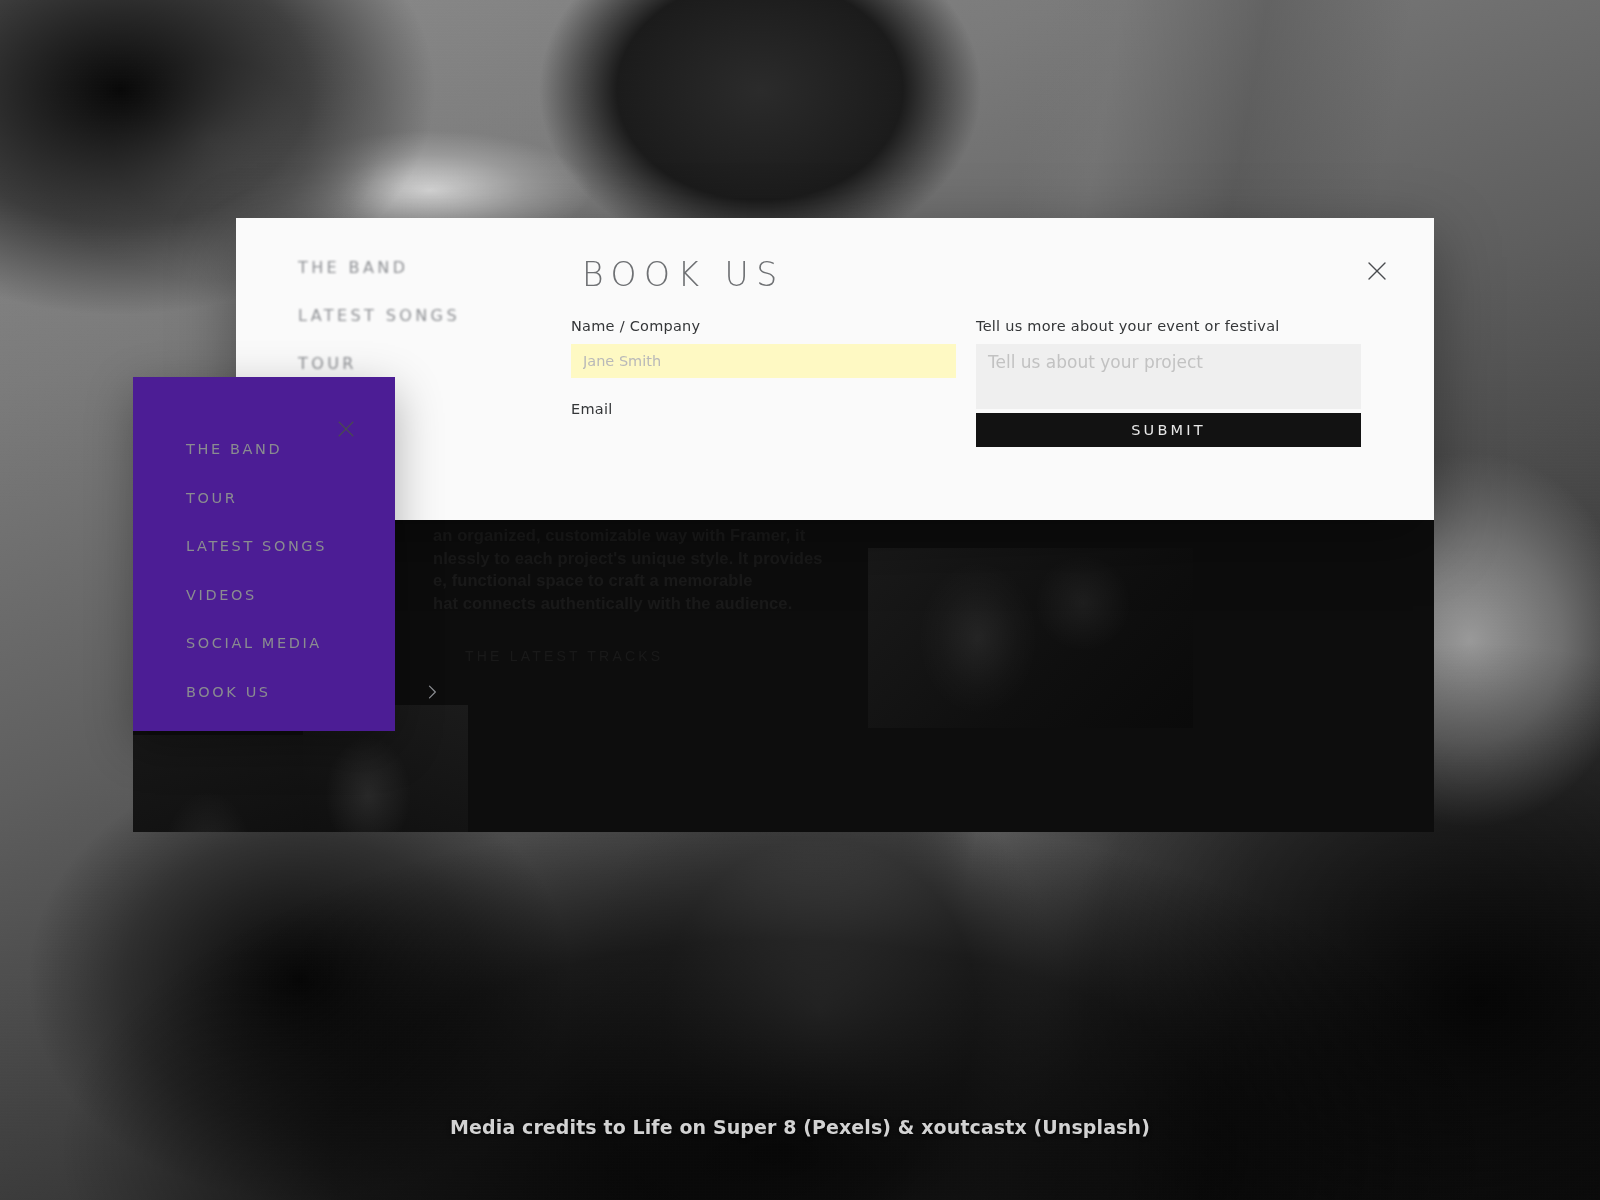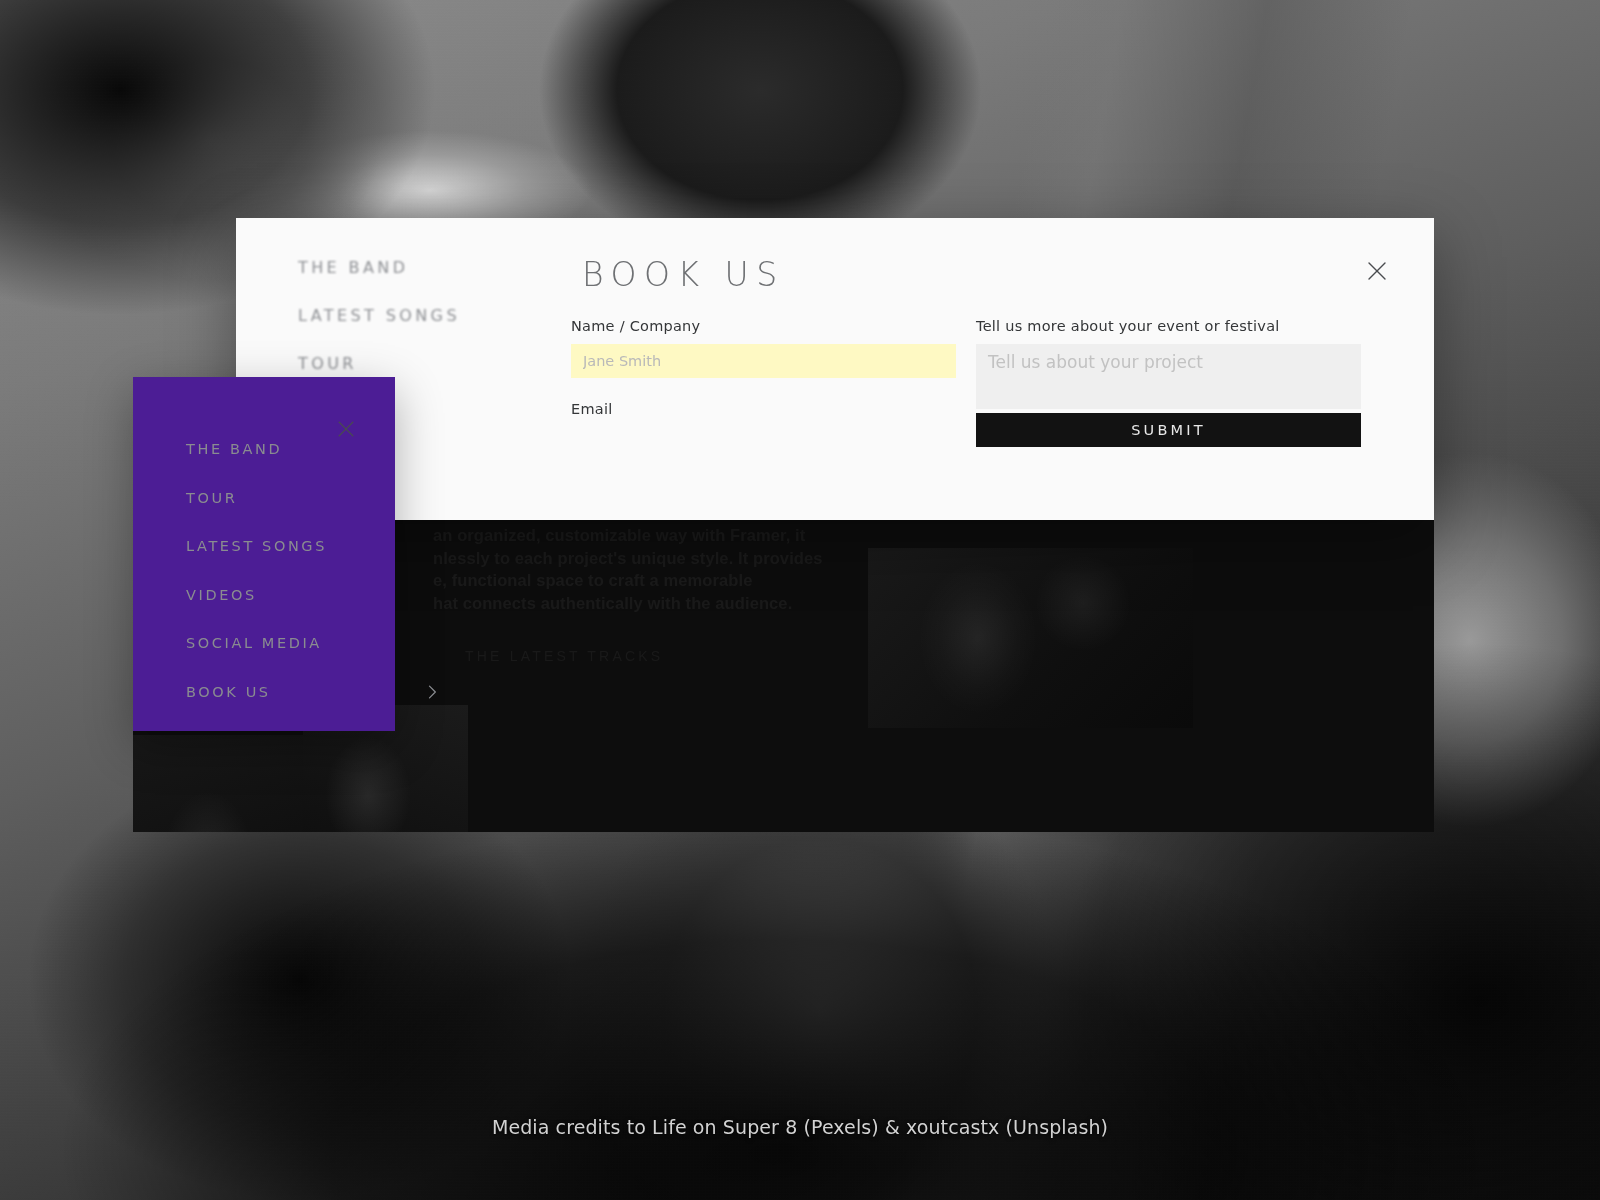--- a/index.html
+++ b/index.html
@@ -295,21 +295,21 @@
 
   
   .credits {
     position: absolute;
     left: 0;
     right: 0;
     top: 1116px;
     text-align: center;
     color: #d2d2d2;
     font-size: 19px;
-    font-weight: 400;
+    font-weight: 700;
     letter-spacing: 0.1px;
     font-family: "DejaVu Sans", sans-serif;
     text-shadow: 0 1px 4px rgba(0,0,0,0.8);
   }
 </style>
 </head>
 <body>
 
 <div class="stage">
 

